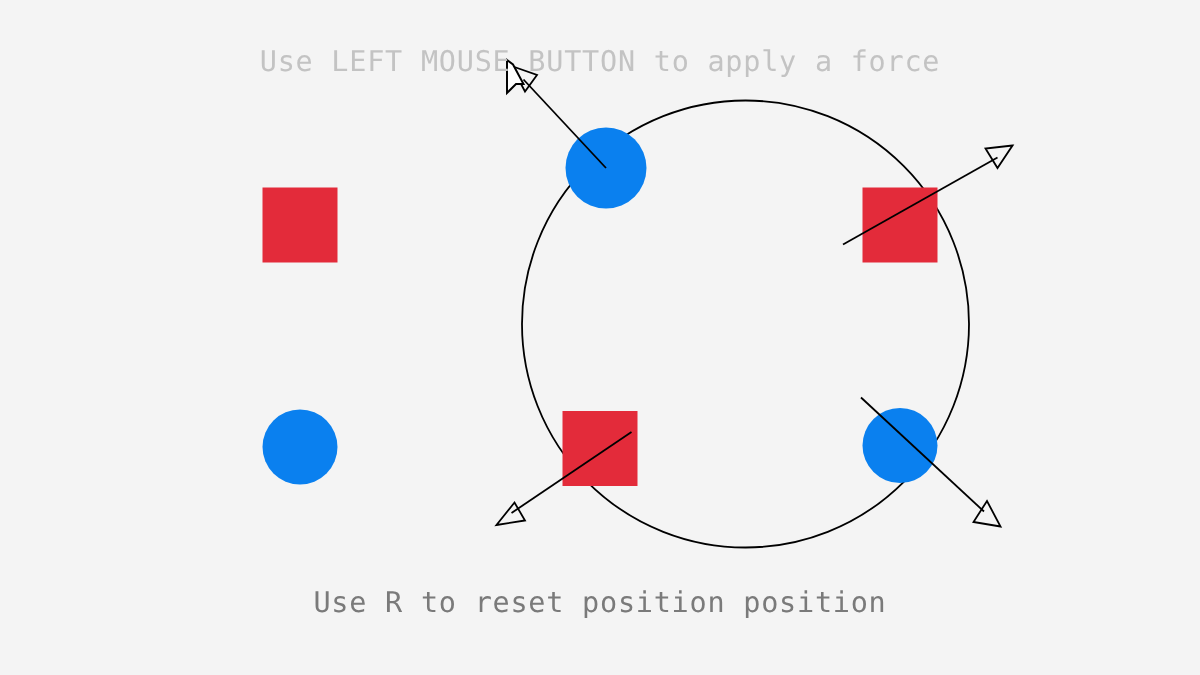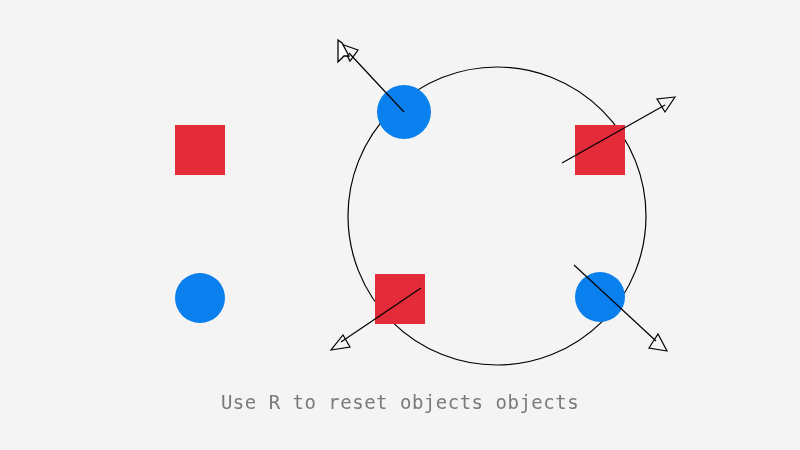--- a/index.html
+++ b/index.html
@@ -89,16 +89,17 @@
     <g>
       <line x1="574" y1="265" x2="656" y2="341" stroke="#000000" stroke-width="1.2"></line>
       <polygon points="667,351 649,348 658,334" fill="none" stroke="#000000" stroke-width="1.2"></polygon>
     </g>
 
     <g>
       <polygon points="338,40 338,62 344,56 349,56 342,43" fill="#ffffff" stroke="#000000" stroke-width="1.3" stroke-linejoin="miter"></polygon>
     </g>
   </svg>
 
+  <div class="hint" id="hint-top" style="color: rgb(195, 195, 195);">Use LEFT MOUSE BUTTON to apply a force</div>
 
-  <div class="hint" id="hint-bottom" style="color: rgb(122, 122, 122);">Use R to reset objects objects</div>
+  <div class="hint" id="hint-bottom" style="color: rgb(122, 122, 122);">Use R to reset position position</div>
 
 </div>
 
 </body></html>

